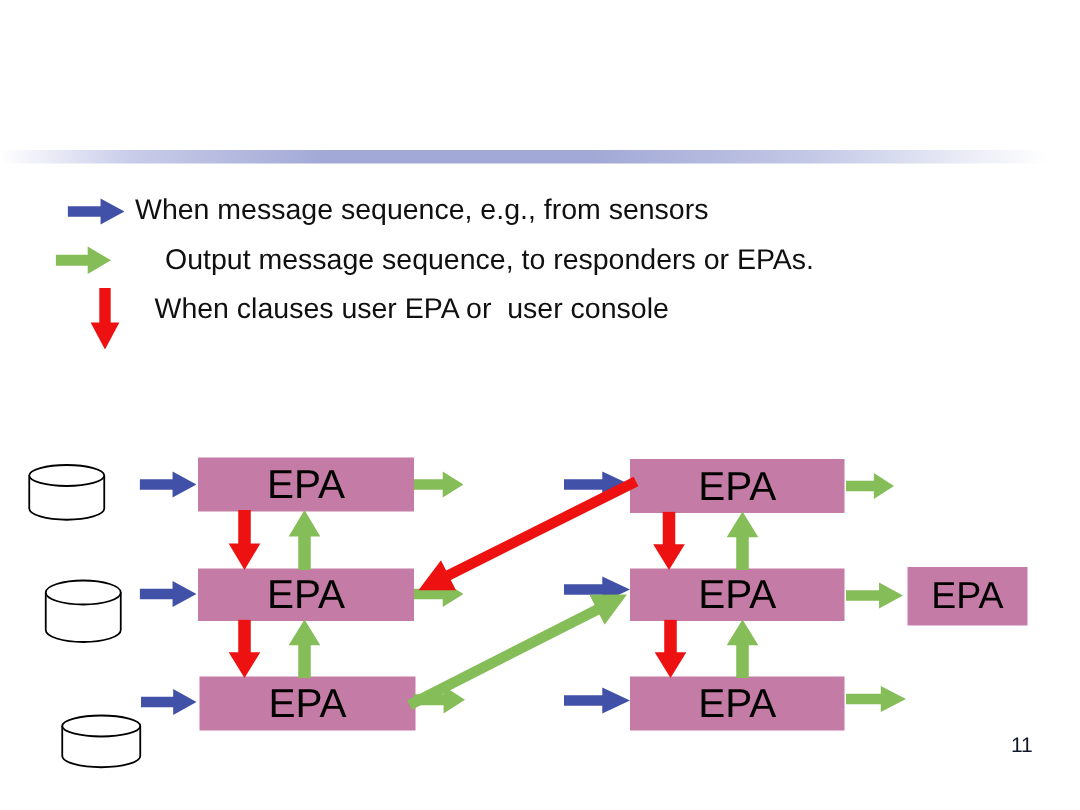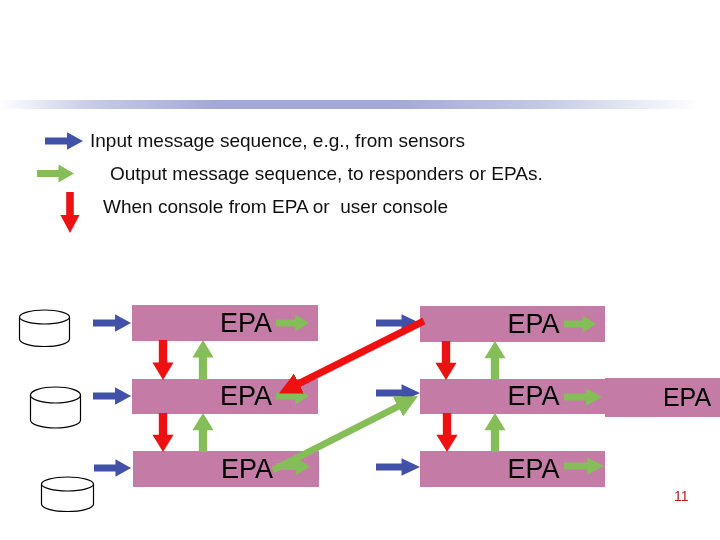--- a/index.html
+++ b/index.html
@@ -25,46 +25,46 @@
   .arrow { position:absolute; }
   .arrow.blue  { background:var(--arrow-blue); }
   .arrow.green { background:var(--arrow-green); }
   .arrow.red   { background:var(--arrow-red); }
   .arrow-right { clip-path:polygon(0 31%, 58% 31%, 58% 2%, 100% 50%, 58% 98%, 58% 69%, 0 69%); }
   .arrow-down  { clip-path:polygon(31% 0, 69% 0, 69% 56%, 98% 56%, 50% 100%, 2% 56%, 31% 56%); }
   .arrow-up    { clip-path:polygon(50% 0, 98% 44%, 69% 44%, 69% 100%, 31% 100%, 31% 44%, 2% 44%); }
   .epa-box {
     position:absolute; background:var(--box-fill);
     display:flex; align-items:center; justify-content:center;
-    font-size:27px; color:#000;padding-left:42px;
+    font-size:27px; color:#000;
   }
   .epa-box.small { font-size:25px; }
   .cyl { position:absolute; }
   .overlay { position:absolute; left:0; top:0; pointer-events:none; }
   .diag-red   { stroke:var(--arrow-red);   stroke-width:7; }
   .diag-green { stroke:var(--arrow-green); stroke-width:7; }
   .head-red   { fill:var(--arrow-red); }
   .head-green { fill:var(--arrow-green); }
-  .page-number { position:absolute; left:674px; top:488px; font-size:14px; color:#b91c1c;text-align:right; }
+  .page-number { position:absolute; left:674px; top:488px; font-size:14px; color:#0f172a;text-align:right; }
 </style>
 </head>
 <body>
 
 <div class="slide">
 
   <div class="divider"></div>
 
   <div class="arrow blue arrow-right" style="left:45px;top:132px;width:38px;height:18px;"></div>
-  <div class="bullet-text" style="left:90px;top:130px;">Input message sequence, e.g., from sensors</div>
+  <div class="bullet-text" style="left:90px;top:130px;">When message sequence, e.g., from sensors</div>
 
   <div class="arrow green arrow-right" style="left:37px;top:164px;width:37px;height:19px;"></div>
   <div class="bullet-text" style="left:96px;top:163px;margin-left:14px;">Output message sequence, to responders or EPAs.</div>
 
   <div class="arrow red arrow-down" style="left:60px;top:192px;width:20px;height:41px;"></div>
-  <div class="bullet-text" style="left:103px;top:196px;">When console from EPA or  user console</div>
+  <div class="bullet-text" style="left:103px;top:196px;">When clauses user EPA or  user console</div>
 
   <svg class="cyl" style="left:18px;top:308px;" width="53" height="40" viewBox="0 0 53 40">
     <path d="M1.5 9 v22 a25 7.5 0 0 0 50 0 V9" fill="#fff" stroke="#000" stroke-width="1.2"></path>
     <ellipse cx="26.5" cy="9" rx="25" ry="7" fill="#fff" stroke="#000" stroke-width="1.2"></ellipse>
   </svg>
   <svg class="cyl" style="left:29px;top:385px;" width="53" height="44" viewBox="0 0 53 44">
     <path d="M1.5 10 v25 a25 8 0 0 0 50 0 V10" fill="#fff" stroke="#000" stroke-width="1.2"></path>
     <ellipse cx="26.5" cy="10" rx="25" ry="8" fill="#fff" stroke="#000" stroke-width="1.2"></ellipse>
   </svg>
   <svg class="cyl" style="left:40px;top:475px;" width="55" height="38" viewBox="0 0 55 38">

